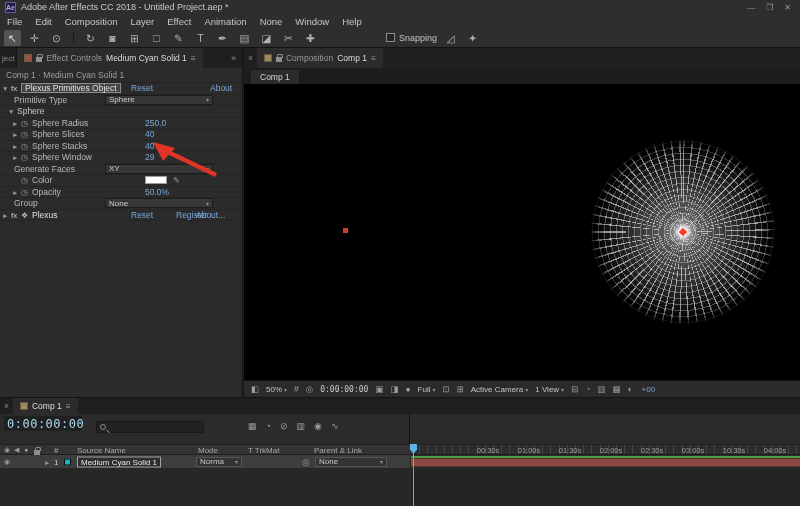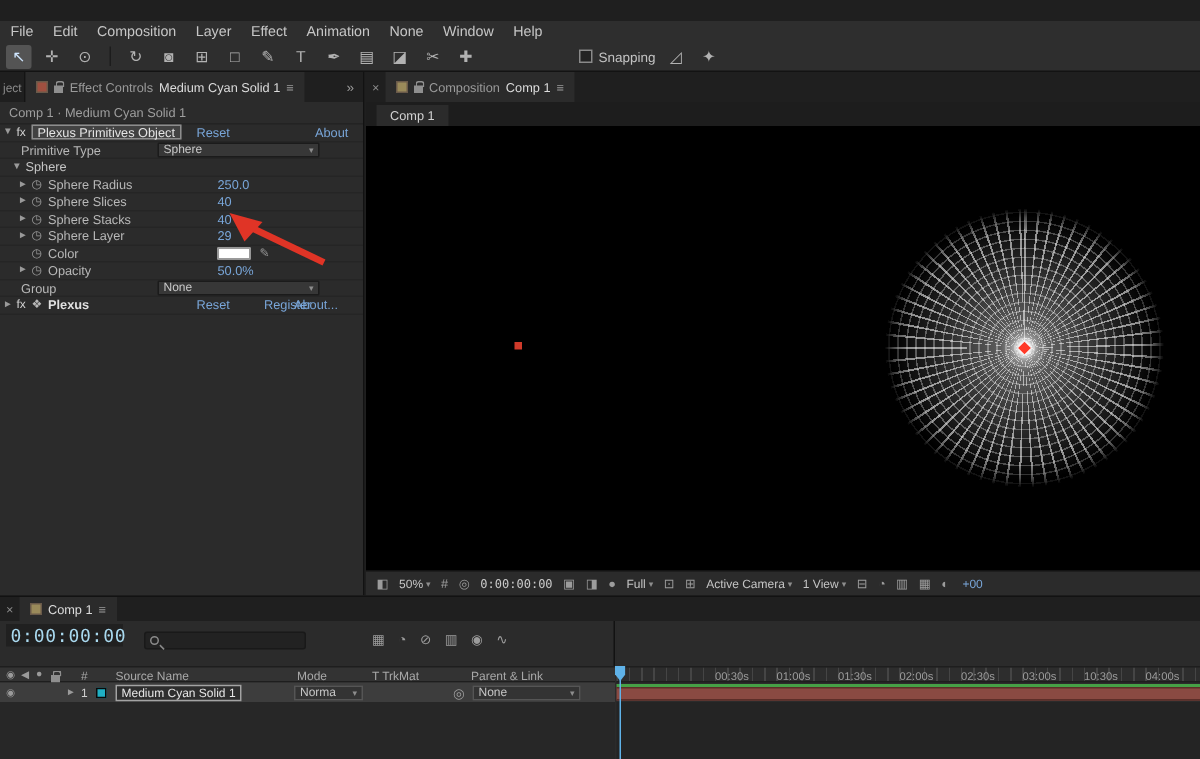--- a/index.html
+++ b/index.html
@@ -49,21 +49,21 @@
     padding-left:6px;font-size:8.5px;color:#9f9f9f;background:#2b2b2b;border-bottom:1px solid #232323}
   .ec-rows{position:absolute;left:0;top:35px;width:100%}
   .ec-row{position:relative;height:11.5px;font-size:8.5px;color:#b8b8b8;
     border-bottom:1px solid rgba(0,0,0,.13)}
   .ec-row>span{position:absolute;top:50%;transform:translateY(-50%);white-space:nowrap}
   .tw{color:#9a9a9a;font-size:6.5px}
   .sw-ic{color:#9a9a9a;font-size:8px}
   .fxb{color:#d2d2d2;font-size:8px}
   .ename{border:1px solid #8d8d8d;background:#424242;color:#e4e4e4;padding:0 3px;height:10px;
     line-height:9px;font-size:8.5px}
-  .ename2{color:#e0e0e0;font-weight:bold}
+  .ename2{color:#e0e0e0;font-weight:normal}
   .plx{color:#b8b8b8;font-size:8px}
   .link{color:#79a6d9}
   .val{color:#79a6d9}
   .dd{width:108px;height:10px;background:#373737;border:1px solid #1b1b1b;border-radius:1px;
     display:flex !important;align-items:center;justify-content:space-between;padding:0 3px;
     color:#c9c9c9;font-size:8px}
   .dd .chev{font-size:6px;color:#8d8d8d}
   .swatch{width:22px;height:8px;background:#ffffff;border:1px solid #9a9a9a}
   .eyedrop{color:#9a9a9a;font-size:8px}
 
@@ -138,20 +138,29 @@
   .ph-handle{position:absolute;left:-3px;top:0;width:7px;height:10px;background:#5fb2e8;
     clip-path:polygon(0 0,100% 0,100% 55%,50% 100%,0 55%)}
 
   .red-arrow{position:absolute;left:150px;top:140px;z-index:40;pointer-events:none}
 </style>
 </head>
 <body>
 
 <div id="app">
 
+  <div class="titlebar">
+    <span class="ae-badge">Ae</span>
+    <span>Adobe After Effects CC 2018 - Untitled Project.aep *</span>
+    <span class="win-controls">
+      <span>—</span>
+      <span>❐</span>
+      <span>✕</span>
+    </span>
+  </div>
 
   <div class="menubar">
     <span>File</span>
     <span>Edit</span>
     <span>Composition</span>
     <span>Layer</span>
     <span>Effect</span>
     <span>Animation</span>
     <span>None</span>
     <span>Window</span>
@@ -236,24 +245,31 @@
       <div class="ec-row">
         <span class="tw" style="left:12px">►</span>
         <span class="sw-ic" style="left:21px">◷</span>
         <span style="left:32px">Sphere Stacks</span>
         <span class="val" style="left:145px">40</span>
       </div>
 
       <div class="ec-row">
         <span class="tw" style="left:12px">►</span>
         <span class="sw-ic" style="left:21px">◷</span>
-        <span style="left:32px">Sphere Layer</span>
+        <span style="left:32px">Sphere Window</span>
         <span class="val" style="left:145px">29</span>
       </div>
 
+      <div class="ec-row">
+        <span style="left:14px">Generate Faces</span>
+        <span class="dd" style="left:105px">
+          <span>XY</span>
+          <span class="chev">▾</span>
+        </span>
+      </div>
 
 
       <div class="ec-row">
         <span class="sw-ic" style="left:21px">◷</span>
         <span style="left:32px">Color</span>
         <span class="swatch" style="left:145px"></span>
         <span class="eyedrop" style="left:173px">✎</span>
       </div>
 
       <div class="ec-row">

